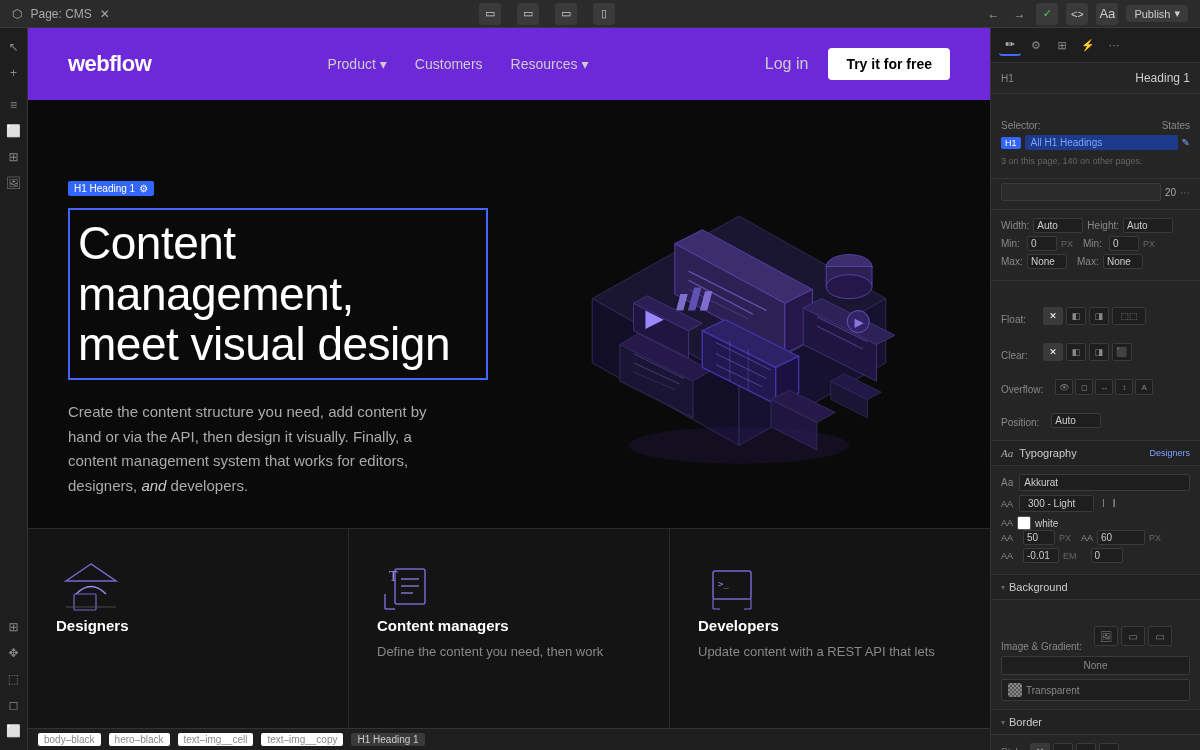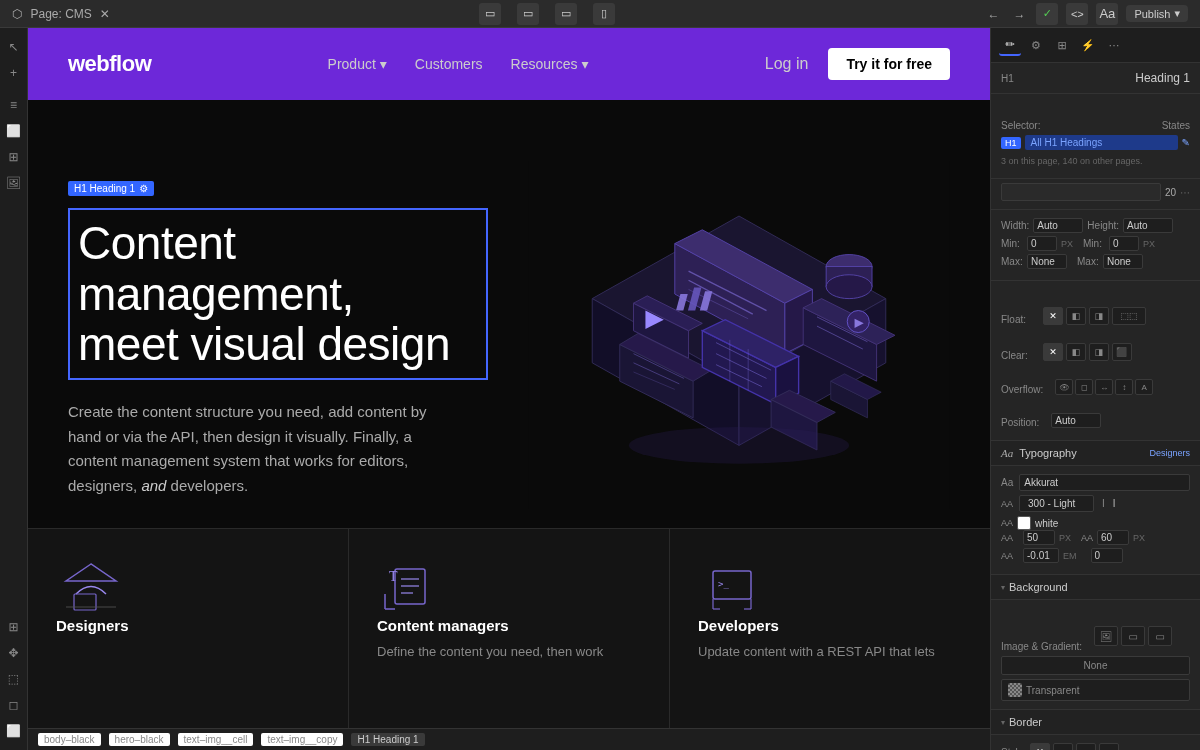--- a/index.html
+++ b/index.html
@@ -732,21 +732,21 @@
       <div class="color-swatch-row">
         <span style="color:#888; font-size:9px;">AA</span>
         <div class="color-swatch" style="background:#fff;"></div>
         <span class="color-label">white</span>
       </div>
       <div class="dimension-row">
         <span style="color:#888; font-size:9px; min-width:18px;">AA</span>
         <input class="dim-input" value="50" style="width: 32px;">
         <span class="dim-unit">PX</span>
         <span style="color:#888; font-size:9px; margin-left:6px;">AA</span>
-        <input class="dim-input" value="60" style="width: 32px;">
+        <input class="dim-input" value="60" style="width: 48px;">
         <span class="dim-unit">PX</span>
       </div>
       <div class="dimension-row">
         <span style="color:#888; font-size:9px; min-width:18px;">AA</span>
         <input class="dim-input" value="-0.01" style="width: 36px;">
         <span class="dim-unit">EM</span>
         <span style="margin-left:6px;"></span>
         <input class="dim-input" value="0" style="width: 32px;">
       </div>
     </div>

